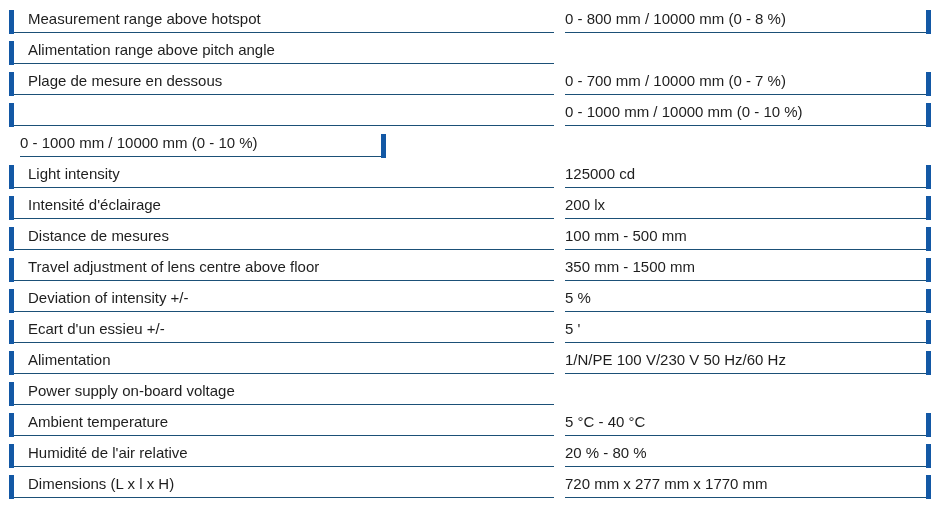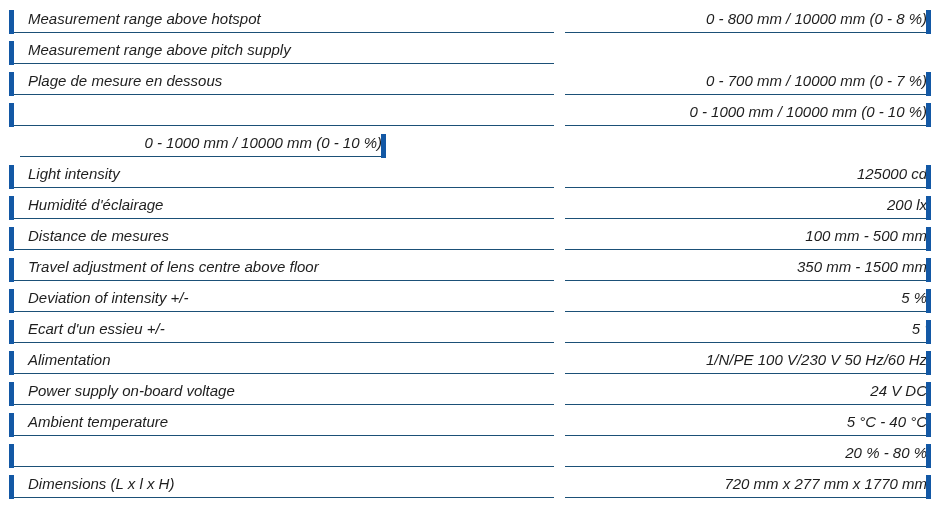--- a/index.html
+++ b/index.html
@@ -16,42 +16,40 @@
     width: 937px;
     height: 506px;
     box-sizing: border-box;
     background: #ffffff;
     padding: 2px 0 0 9px;
     font-family: "Liberation Sans", sans-serif;
     overflow: hidden;
   }
   .spec-table {
     width: 922px;
-    font-style: italic;
   }
   .row {
     display: flex;
     height: 31px;
   }
   .cell {
     position: relative;
     box-sizing: border-box;
     border-bottom: 1.5px solid var(--line);
     display: flex;
     align-items: flex-end;
     overflow: visible;
   }
   .label-cell {
     width: 545px;
     padding: 0 0 4px 19px;
   }
   .value-cell {
     width: 366px;
     margin-left: 11px;
-    justify-content: flex-end;
     padding: 0 4px 4px 0;
   }
   .bar {
     position: absolute;
     top: 8px;
     bottom: -1.5px;
     width: 5px;
     background: var(--accent);
   }
   .bar-left { left: 0; }
@@ -76,21 +74,21 @@
       </div>
       <div class="cell value-cell">
         <span class="txt">0 - 800 mm / 10000 mm (0 - 8 %)</span>
         <span class="bar bar-right"></span>
       </div>
     </div>
 
     <div class="row">
       <div class="cell label-cell">
         <span class="bar bar-left"></span>
-        <span class="txt">Measurement range above pitch supply</span>
+        <span class="txt">Alimentation range above pitch angle</span>
       </div>
     </div>
 
     <div class="row">
       <div class="cell label-cell">
         <span class="bar bar-left"></span>
         <span class="txt">Plage de mesure en dessous</span>
       </div>
       <div class="cell value-cell">
         <span class="txt">0 - 700 mm / 10000 mm (0 - 7 %)</span>
@@ -122,21 +120,21 @@
       </div>
       <div class="cell value-cell">
         <span class="txt">125000 cd</span>
         <span class="bar bar-right"></span>
       </div>
     </div>
 
     <div class="row">
       <div class="cell label-cell">
         <span class="bar bar-left"></span>
-        <span class="txt">Humidité d'éclairage</span>
+        <span class="txt">Intensité d'éclairage</span>
       </div>
       <div class="cell value-cell">
         <span class="txt">200 lx</span>
         <span class="bar bar-right"></span>
       </div>
     </div>
 
     <div class="row">
       <div class="cell label-cell">
         <span class="bar bar-left"></span>
@@ -190,40 +188,37 @@
         <span class="txt">1/N/PE 100 V/230 V 50 Hz/60 Hz</span>
         <span class="bar bar-right"></span>
       </div>
     </div>
 
     <div class="row">
       <div class="cell label-cell">
         <span class="bar bar-left"></span>
         <span class="txt">Power supply on-board voltage</span>
       </div>
-      <div class="cell value-cell">
-        <span class="txt">24 V DC</span>
-        <span class="bar bar-right"></span>
-      </div>
     </div>
 
     <div class="row">
       <div class="cell label-cell">
         <span class="bar bar-left"></span>
         <span class="txt">Ambient temperature</span>
       </div>
       <div class="cell value-cell">
         <span class="txt">5 °C - 40 °C</span>
         <span class="bar bar-right"></span>
       </div>
     </div>
 
     <div class="row">
       <div class="cell label-cell">
         <span class="bar bar-left"></span>
+        <span class="txt">Humidité de l'air relative</span>
       </div>
       <div class="cell value-cell">
         <span class="txt">20 % - 80 %</span>
         <span class="bar bar-right"></span>
       </div>
     </div>
 
     <div class="row">
       <div class="cell label-cell">
         <span class="bar bar-left"></span>

